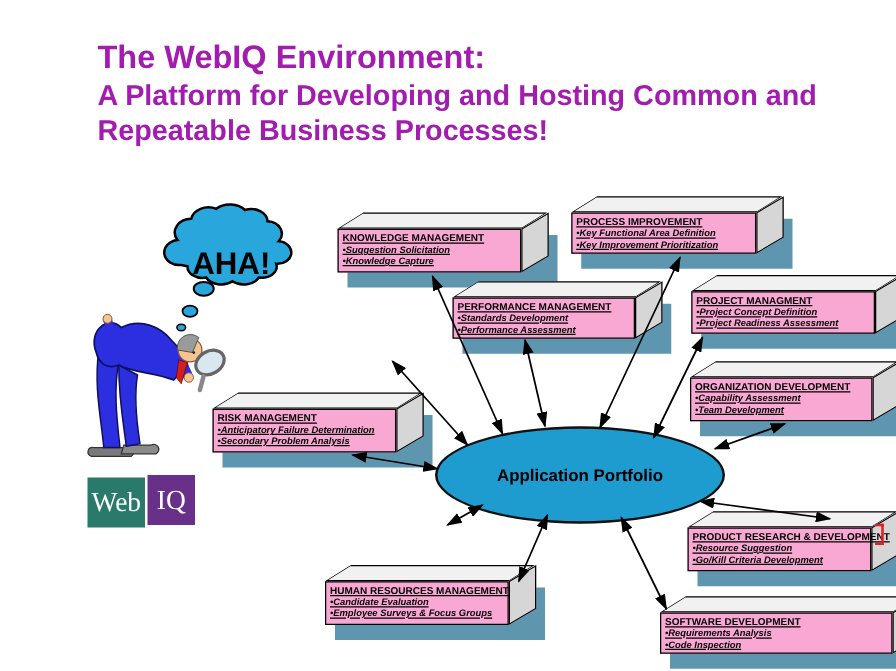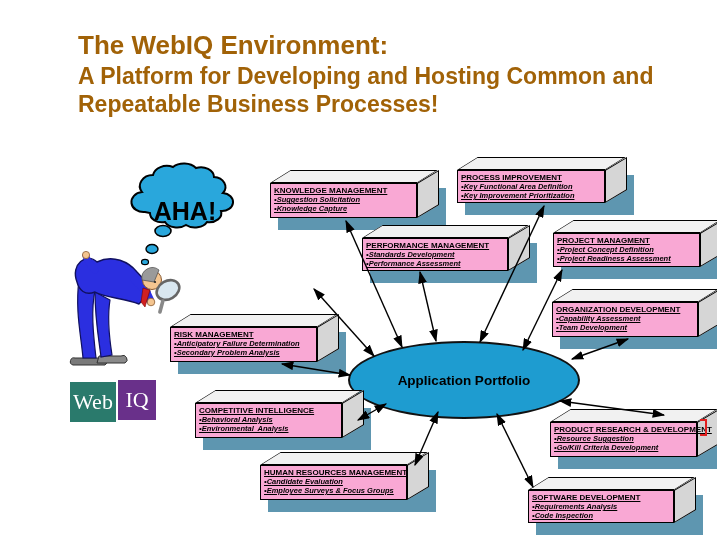--- a/index.html
+++ b/index.html
@@ -1,20 +1,20 @@
 <!DOCTYPE html>
 <html><head>
 <meta charset="utf-8">
 <style>
   html,body{margin:0;padding:0;background:#fff;}
   #slide{position:relative;width:717px;height:537px;background:#ffffff;overflow:hidden;
          font-family:"Liberation Sans",sans-serif;}
 
   
-  #title{position:absolute;left:78px;top:30px;color:#a16207;font-weight:bold;line-height:1.22;}
+  #title{position:absolute;left:78px;top:30px;color:#a21caf;font-weight:bold;line-height:1.22;}
   #title .t1{font-size:26px;}
   #title .t2{font-size:23px;}
 
   
   .box3d{position:absolute;z-index:4;}
   .b-shadow{position:absolute;left:8px;top:5px;width:calc(100% + 21px);height:calc(100% + 7px);
             background:#5E96B0;}
   .b-top{position:absolute;left:0;top:-13px;width:100%;height:13px;background:#F1F1F1;
          border:1.3px solid #000;transform:skewX(-58deg);transform-origin:0 100%;box-sizing:border-box;}
   .b-side{position:absolute;left:100%;top:0;width:22px;height:100%;background:#D6D6D6;
@@ -164,30 +164,20 @@
     <div class="b-shadow"></div>
     <div class="b-top"></div>
     <div class="b-side"></div>
     <div class="b-front">
       <div class="b-title">RISK MANAGEMENT</div>
       <div class="b-line">•Anticipatory Failure Determination</div>
       <div class="b-line">•Secondary Problem Analysis</div>
     </div>
   </div>
 
-  <div class="box3d" style="left:195px;top:403px;width:147px;height:35px;">
-    <div class="b-shadow"></div>
-    <div class="b-top"></div>
-    <div class="b-side"></div>
-    <div class="b-front">
-      <div class="b-title">COMPETITIVE INTELLIGENCE</div>
-      <div class="b-line">•Behavioral Analysis</div>
-      <div class="b-line">•Environmental  Analysis</div>
-    </div>
-  </div>
 
   <div class="box3d" style="left:260px;top:465px;width:147px;height:35px;">
     <div class="b-shadow"></div>
     <div class="b-top"></div>
     <div class="b-side"></div>
     <div class="b-front">
       <div class="b-title">HUMAN RESOURCES MANAGEMENT</div>
       <div class="b-line">•Candidate Evaluation</div>
       <div class="b-line">•Employee Surveys &amp; Focus Groups</div>
     </div>
@@ -197,21 +187,21 @@
     <div class="b-shadow"></div>
     <div class="b-top"></div>
     <div class="b-side"></div>
     <div class="b-front">
       <div class="b-title">PRODUCT RESEARCH &amp; DEVELOPMENT</div>
       <div class="b-line">•Resource Suggestion</div>
       <div class="b-line">•Go/Kill Criteria Development</div>
     </div>
   </div>
 
-  <div class="box3d" style="left:528px;top:490px;width:146px;height:33px;">
+  <div class="box3d" style="left:528px;top:490px;width:146px;height:33px;padding-left:40px;">
     <div class="b-shadow"></div>
     <div class="b-top"></div>
     <div class="b-side"></div>
     <div class="b-front">
       <div class="b-title">SOFTWARE DEVELOPMENT</div>
       <div class="b-line">•Requirements Analysis</div>
       <div class="b-line">•Code Inspection</div>
     </div>
   </div>
 

